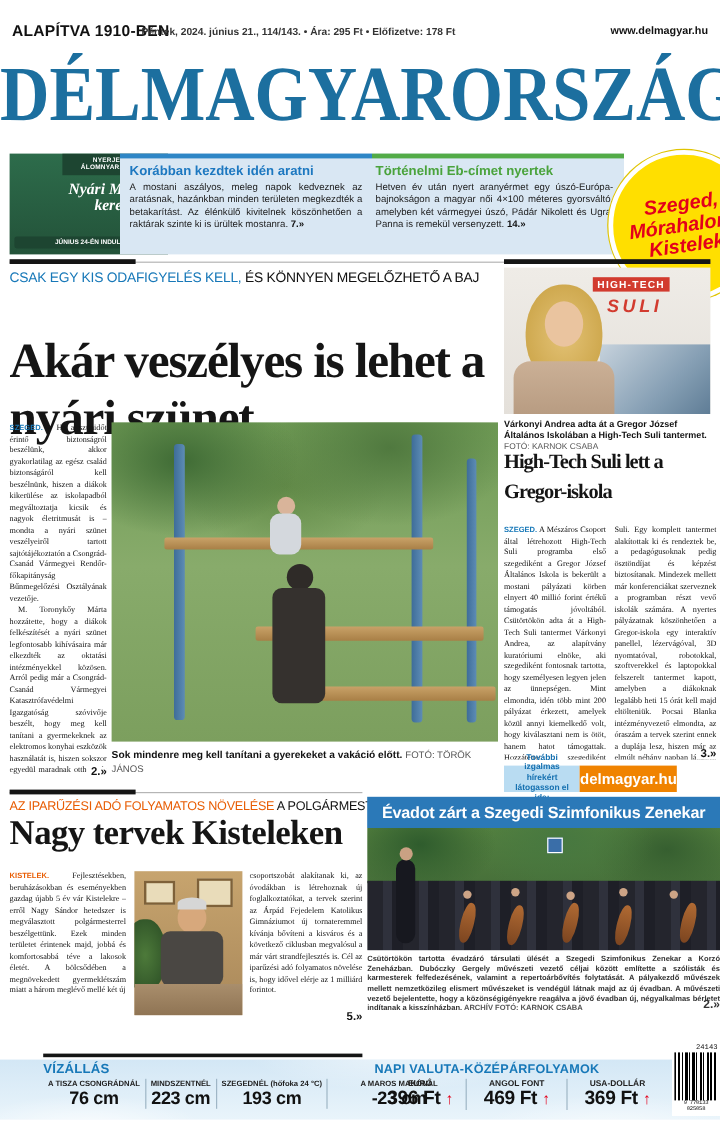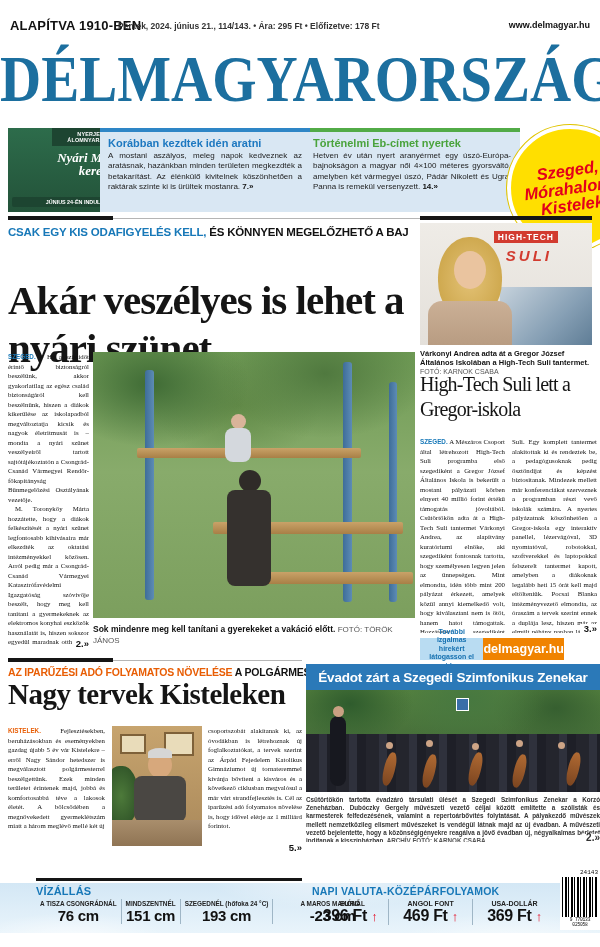--- a/index.html
+++ b/index.html
@@ -31,21 +31,21 @@
   .tbar{position:absolute;height:4px;top:0;}
   .teaser h3{margin:0 0 2px 0;font-size:11px;line-height:12px;}
   .teaser p{margin:0;font-size:8px;line-height:10.4px;color:#1c1c1c;text-align:justify;}
   .pg{font-weight:700;color:#111;}
   .badge{border-radius:50%;background:#ffdf00;border:4px solid #fff;
          box-shadow:0 0 0 1px #e0c400;display:flex;align-items:center;justify-content:center;}
   .badge .txt{transform:rotate(-8deg);color:#e3001b;font-weight:700;font-style:italic;
               font-size:16.5px;line-height:17.5px;text-align:center;width:92px;}
 
   
-  .kicker{font-size:11.5px;font-weight:700;letter-spacing:-.2px;}
+  .kicker{font-size:11.5px;font-weight:400;letter-spacing:-.2px;}
   .kick-hl{color:#1778b8;}
   .kick-orange{color:#e85d04;}
   .headline1{font-family:"Liberation Serif",serif;font-weight:700;font-size:41px;
              line-height:48px;letter-spacing:-1px;color:#151515;}
   .bodycol{font-family:"Liberation Serif",serif;font-size:6.8px;line-height:9.5px;
            text-align:justify;color:#111;overflow:hidden;}
   .bodycol p{margin:0;}
   .bodycol p + p{text-indent:7px;}
   .loc{font-family:"Liberation Sans",sans-serif;font-weight:700;font-size:6.3px;color:#1778b8;}
   .loc.orange{color:#e85d04;}
@@ -191,21 +191,21 @@
     <div class="ht-sign-suli" style="right:40px;top:24px;">SULI</div>
     <div class="ht-student" style="right:0;bottom:0;width:92px;height:58px;"></div>
     <div class="hair" style="left:18px;top:14px;width:64px;height:84px;"></div>
     <div class="face" style="left:34px;top:28px;width:32px;height:38px;"></div>
     <div class="torso" style="left:8px;top:78px;width:84px;height:44px;"></div>
   </div>
   <div class="abs caption" style="left:420px;top:349px;width:176px;font-size:7.5px;line-height:9px;">
     <span>Várkonyi Andrea adta át a Gregor József Általános Iskolában a High-Tech Suli tantermet.</span>
     <span class="credit" style="font-size:7px;">FOTÓ: KARNOK CSABA</span>
   </div>
-  <div class="abs serif" style="left:420px;top:372px;width:178px;font-weight:400;font-size:20px;line-height:25px;letter-spacing:-.8px;color:#151515;">High-Tech Suli lett a Gregor-iskola</div>
+  <div class="abs serif" style="left:420px;top:372px;width:178px;font-weight:700;font-size:17px;line-height:25px;letter-spacing:-.8px;color:#151515;">High-Tech Suli lett a Gregor-iskola</div>
 
   <div class="abs" style="left:420px;top:437px;width:178px;height:196px;display:flex;gap:7px;">
     <div class="bodycol" style="position:relative;width:85px;height:196px;">
       <p><span class="loc">SZEGED.</span> <span>A Mészáros Csoport által létrehozott High-Tech Suli programba első szegediként a Gregor József Általános Iskola is bekerült a mostani pályázati körben elnyert 40 millió forint értékű támogatás jóvoltából. Csütörtökön adta át a High-Tech Suli tantermet Várkonyi Andrea, az alapítvány kuratóriumi elnöke, aki szegediként fontosnak tartotta, hogy személyesen legyen jelen az ünnepségen. Mint elmondta, idén több mint 200 pályázat érkezett, amelyek közül annyi kiemelkedő volt, hogy kiválasztani nem is ötöt, hanem hatot támogattak. Hozzátette: szegediként különösen örül annak, hogy immár ebben a városban is van egy High-Tech</span></p>
     </div>
     <div class="bodycol" style="position:relative;width:85px;height:196px;">
       <p>Suli. Egy komplett tantermet alakítottak ki és rendeztek be, a pedagógusoknak pedig ösztöndíjat és képzést biztosítanak. Mindezek mellett már konferenciákat szerveznek a programban részt vevő iskolák számára. A nyertes pályázatnak köszönhetően a Gregor-iskola egy interaktív panellel, lézervágóval, 3D nyomtatóval, robotokkal, szoftverekkel és laptopokkal felszerelt tantermet kapott, amelyben a diákoknak legalább heti 15 órát kell majd eltölteniük. Pocsai Blanka intézményvezető elmondta, az óraszám a tervek szerint ennek a duplája lesz, hiszen már az elmúlt néhány napban látszott, mennyire szeretik a diákok.</p>
       <span class="pageref">3.»</span>
     </div>
   </div>
@@ -272,21 +272,21 @@
 
   <div class="abs" style="left:36px;top:885px;width:266px;">
     <div class="strip-title">VÍZÁLLÁS</div>
     <div class="cellrow" style="margin-top:2px;">
       <div class="cell" style="flex:1.25;">
         <div class="lbl">A TISZA CSONGRÁDNÁL</div>
         <div class="val">76 cm</div>
       </div>
       <div class="cell" style="flex:.95;">
         <div class="lbl">MINDSZENTNÉL</div>
-        <div class="val">151 cm</div>
+        <div class="val">223 cm</div>
       </div>
       <div class="cell" style="flex:1.35;">
         <div class="lbl">SZEGEDNÉL (hőfoka 24 °C)</div>
         <div class="val">193 cm</div>
       </div>
       <div class="cell" style="flex:1.05;padding-left:27px;">
         <div class="lbl">A MAROS MAKÓNÁL</div>
         <div class="val">-23 cm</div>
       </div>
     </div>

